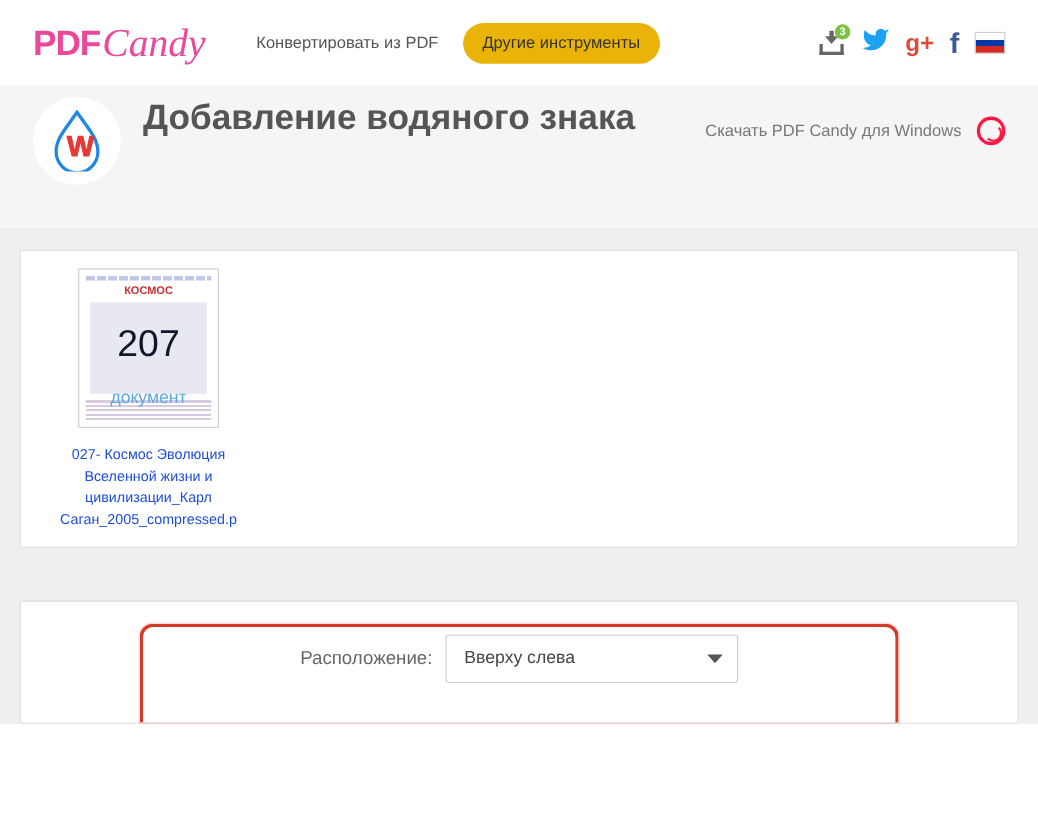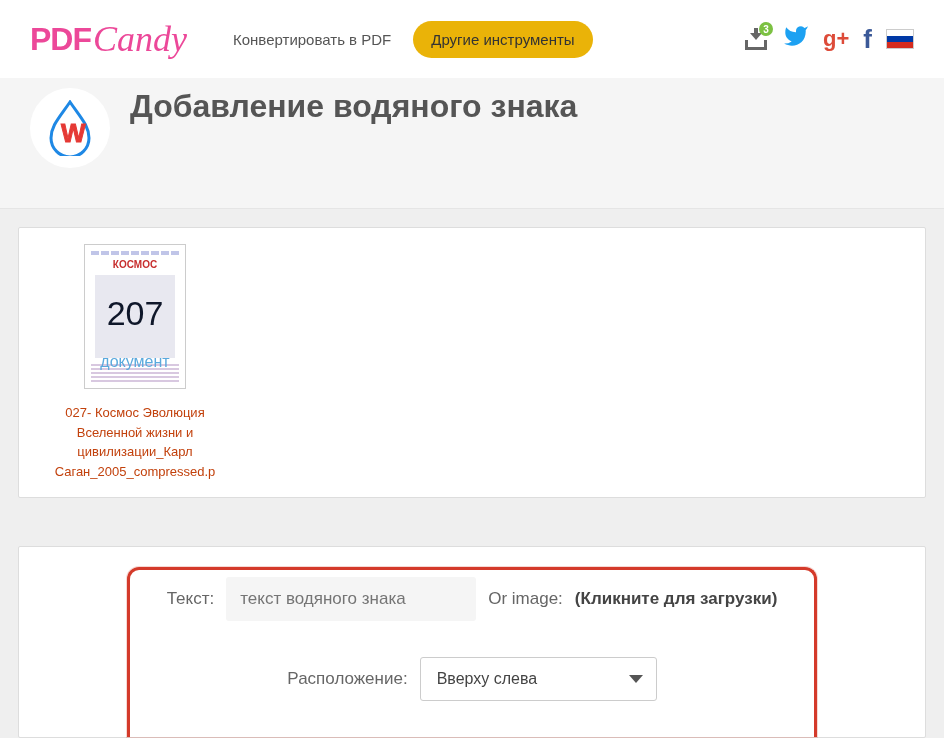--- a/index.html
+++ b/index.html
@@ -32,52 +32,52 @@
 .title-text p { font-size:16px; color:#888; }
 .title-right { margin-left:auto; display:flex; align-items:center; gap:14px; padding-top:18px; }
 .dl-link { color:#777; font-size:15px; cursor:pointer; }
 .swirl { width:26px; height:26px; border-radius:50%; border:3px solid #ff1744; position:relative; }
 .swirl::after { content:''; position:absolute; top:4px; left:4px; width:12px; height:12px; border:2px solid #ff1744; border-radius:50%; border-top-color:transparent; border-left-color:transparent; }
 
 
 .file-section { background:#efefef; padding:18px; margin:0; }
 .file-box { background:#fff; border:1px solid #ddd; border-radius:2px; padding:16px; width:100%; }
 .file-thumb-wrap { display:inline-block; text-align:center; width:200px; vertical-align:top; }
-.thumb { width:102px; height:145px; margin:0 auto 14px; background:#fff; border:1px solid #ccc; position:relative; overflow:hidden; }
+.thumb { width:128px; height:145px; margin:0 auto 14px; background:#fff; border:1px solid #ccc; position:relative; overflow:hidden; }
 .thumb-head { position:absolute; top:6px; left:6px; right:6px; height:4px; background:repeating-linear-gradient(90deg,#c0c5e8 0 8px,transparent 8px 10px); }
 .thumb-title { position:absolute; top:14px; left:0; right:0; text-align:center; font-size:10px; font-weight:bold; color:#c72e2e; }
 .thumb-body { position:absolute; top:30px; left:10px; right:10px; bottom:30px; background:linear-gradient(#e8e8f0,#e8e8f0); }
 .thumb-lines { position:absolute; bottom:6px; left:6px; right:6px; height:20px; background:repeating-linear-gradient(0deg,#d8c8e0 0 2px,transparent 2px 4px); }
 .page-count { position:absolute; top:50%; left:50%; transform:translate(-50%,-60%); font-size:34px; color:#0f172a; font-weight:300; }
 .page-label { position:absolute; top:50%; left:50%; transform:translate(-50%,36px); font-size:16px; color:#5aa9dd; }
-.file-name { font-size:13px; color:#c2410c; line-height:1.5; word-break:break-word; }
+.file-name { font-size:13px; color:#1d4ed8; line-height:1.5; word-break:break-word; }
 
 
 .form-outer { background:#efefef; padding:30px 18px 0; }
 .form-box { background:#fff; border:1px solid #ddd; border-radius:2px; padding:30px 20px 0; position:relative; }
 .highlight { position:absolute; top:20px; left:108px; right:108px; bottom:0; border:3px solid #d43a2a; border-radius:12px; border-bottom:none; border-bottom-left-radius:0; border-bottom-right-radius:0; pointer-events:none; box-shadow:0 0 0 1px rgba(212,58,42,.2); }
 .form-row { display:flex; align-items:center; justify-content:center; gap:12px; margin-bottom:36px; flex-wrap:wrap; }
 .lbl { font-size:17px; color:#666; }
 .text-input { width:250px; padding:12px 14px; border:none; background:#f5f5f5; border-radius:3px; font-size:17px; color:#aaa; outline:none; }
 .or-img { font-size:17px; color:#666; }
 .click-upload { font-size:17px; font-weight:bold; color:#444; cursor:pointer; }
 .select-wrap { position:relative; display:inline-block; }
-.select-box { width:237px; padding:12px 40px 12px 16px; border:1px solid #ccc; border-radius:3px; font-size:16px; color:#444; background:#fff; cursor:pointer; text-align:left; }
+.select-box { width:266px; padding:12px 40px 12px 16px; border:1px solid #ccc; border-radius:3px; font-size:16px; color:#444; background:#fff; cursor:pointer; text-align:left; }
 .select-caret { position:absolute; right:14px; top:50%; transform:translateY(-50%); width:0; height:0; border-left:7px solid transparent; border-right:7px solid transparent; border-top:8px solid #555; pointer-events:none; }
 </style>
 </head>
 <body>
 
 <div class="header">
   <div class="logo">
     <span class="logo-pdf">PDF</span>
     <span class="logo-candy">Candy</span>
   </div>
   <div class="nav">
-    <div class="nav-item">Конвертировать в PDF</div>
+    <div class="nav-item">Конвертировать из PDF</div>
     <div class="nav-item active">Другие инструменты</div>
   </div>
   <div class="header-right">
     <div class="download-icn">
       <div class="dl-arrow"></div>
       <div class="dl-tray"></div>
       <div class="dl-badge">3</div>
     </div>
     <span class="twitter-icn">
       <svg width="26" height="26" viewBox="0 0 24 24" fill="#1da1f2">
@@ -93,20 +93,24 @@
 <div class="title-area">
   <div class="title-icon-wrap">
     <svg width="46" height="56" viewBox="0 0 46 56">
       <path d="M23 2 C12 18 4 26 4 38 a19 19 0 0 0 38 0 C42 26 34 18 23 2 Z" fill="none" stroke="#1e88e5" stroke-width="3"></path>
       <text x="14" y="42" font-size="26" font-weight="bold" fill="#e53935" stroke="#e53935" stroke-width="1">W</text>
     </svg>
   </div>
   <div class="title-text">
     <h1>Добавление водяного знака</h1>
   </div>
+  <div class="title-right">
+    <span class="dl-link">Скачать PDF Candy для Windows</span>
+    <div class="swirl"></div>
+  </div>
 </div>
 
 <div class="file-section">
   <div class="file-box">
     <div class="file-thumb-wrap">
       <div class="thumb">
         <div class="thumb-head"></div>
         <div class="thumb-title">КОСМОС</div>
         <div class="thumb-body"></div>
         <div class="thumb-lines"></div>
@@ -115,26 +119,20 @@
       </div>
       <div class="file-name">027- Космос Эволюция Вселенной жизни и цивилизации_Карл Саган_2005_compressed.p</div>
     </div>
   </div>
 </div>
 
 <div class="form-outer">
   <div class="form-box">
     <div class="highlight"></div>
     <div class="form-row">
-      <span class="lbl">Текст:</span>
-      <input class="text-input" type="text" placeholder="текст водяного знака" style="">
-      <span class="or-img">Or image:</span>
-      <span class="click-upload">(Кликните для загрузки)</span>
-    </div>
-    <div class="form-row">
       <span class="lbl">Расположение:</span>
       <div class="select-wrap">
         <div class="select-box">Вверху слева</div>
         <div class="select-caret"></div>
       </div>
     </div>
 
   </div>
 </div>
 

